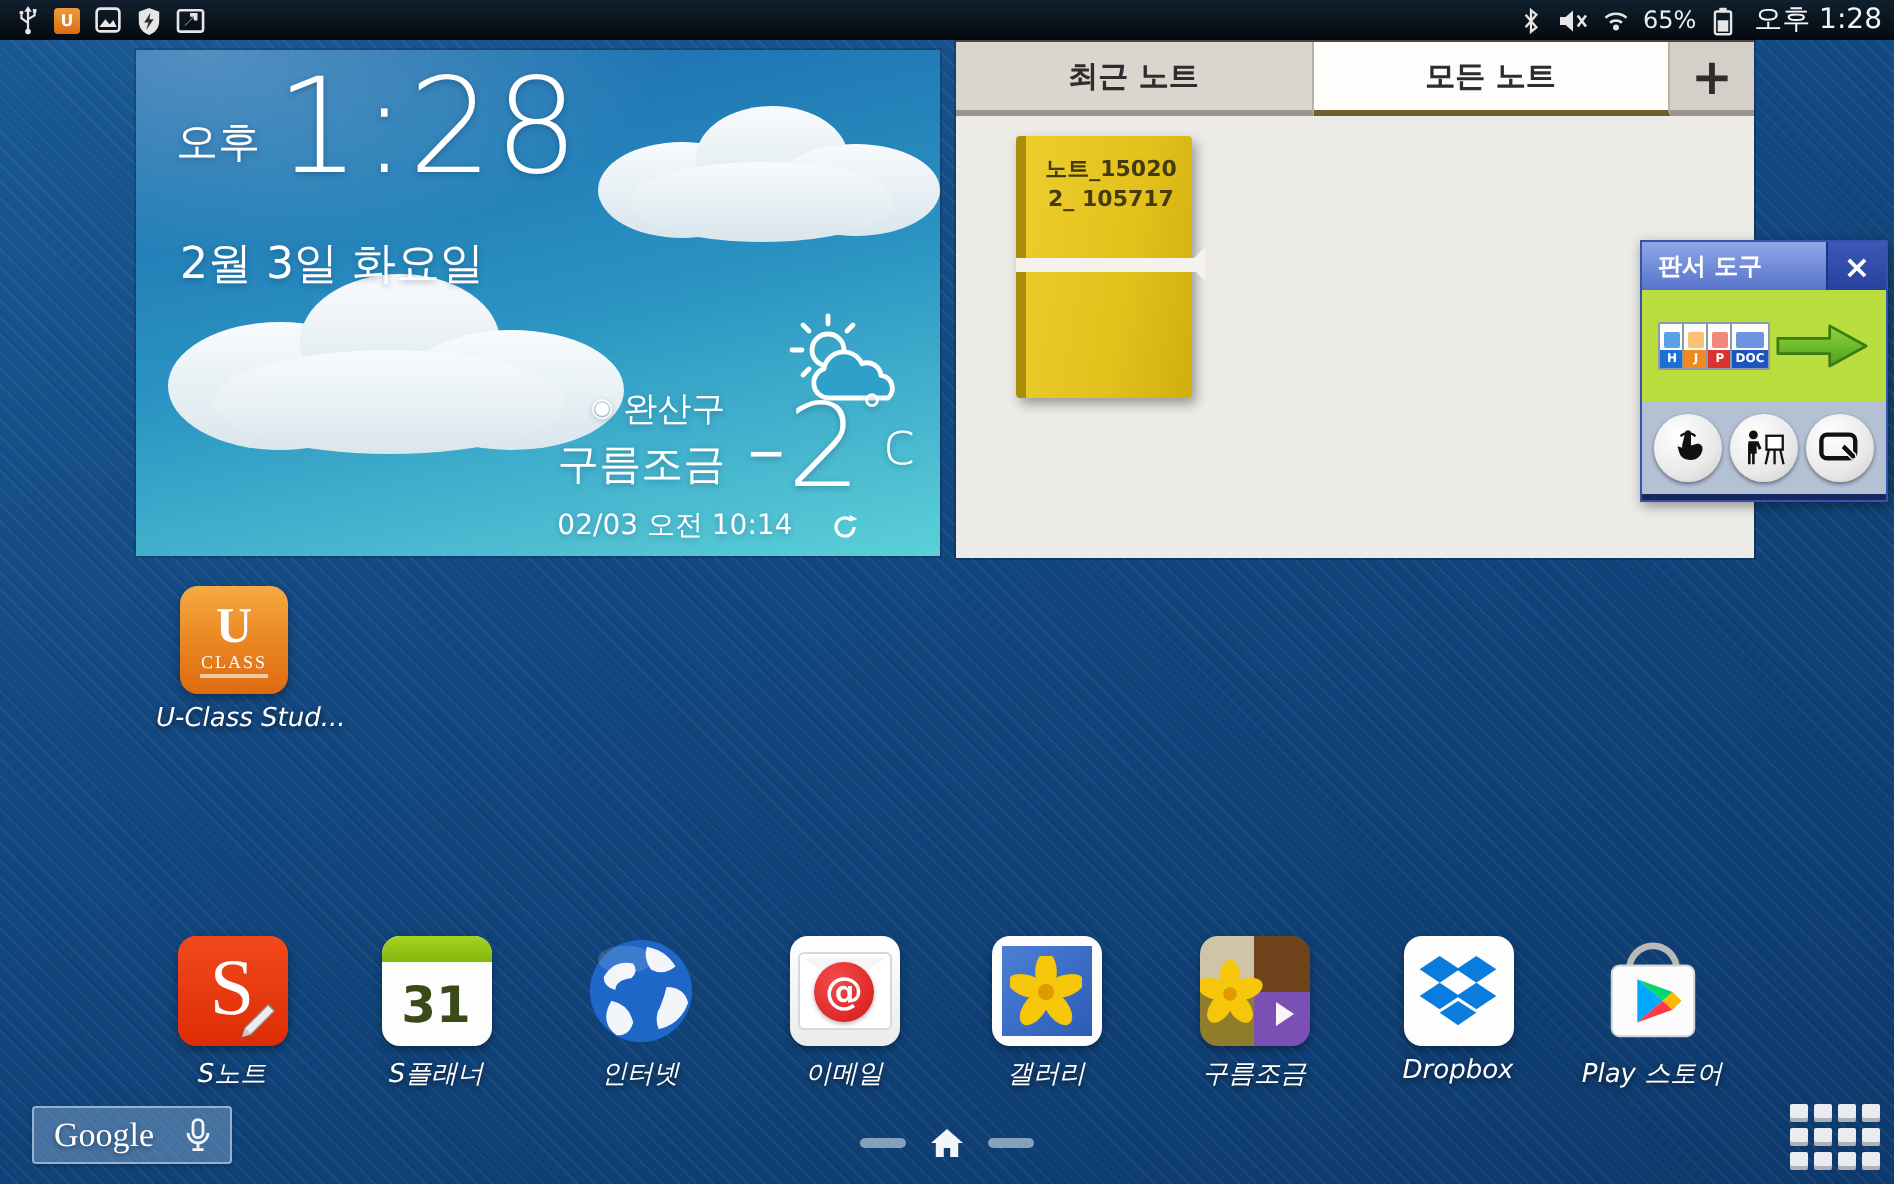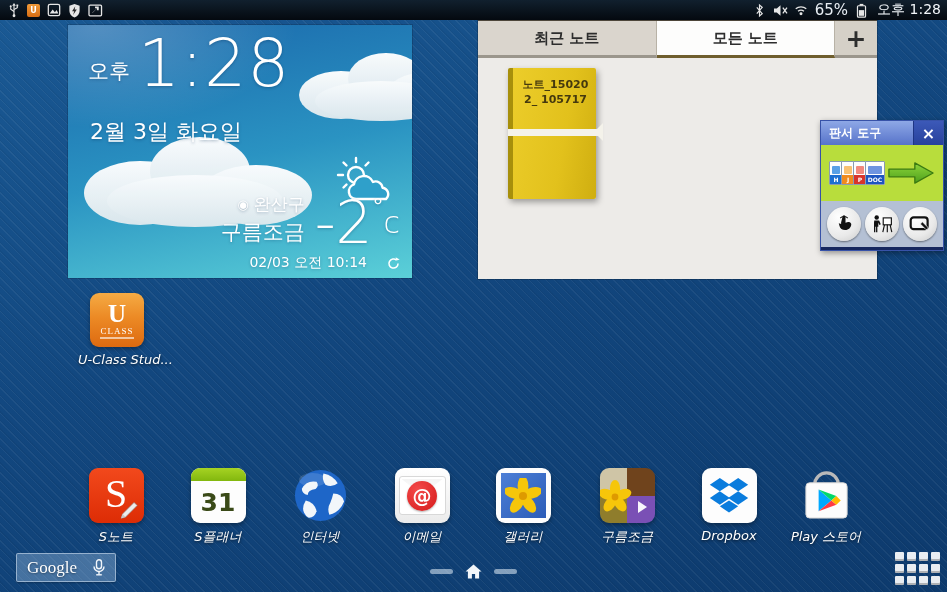--- a/index.html
+++ b/index.html
@@ -17,26 +17,26 @@
   .statusbar{
     position:absolute; top:0; left:0; width:100%; height:20px;
     background:linear-gradient(#11202e,#04090f);
     display:flex; justify-content:space-between; align-items:center;
     padding:0 6px; z-index:50;
   }
   .sb-left,.sb-right{ display:flex; align-items:center; gap:6px; }
   .sb-ic{ display:inline-flex; width:15px; height:15px; align-items:center; justify-content:center; }
   .sb-uclass{ width:13px; height:13px; background:linear-gradient(#f09a3a,#d96d12); border-radius:2px;
     color:#fff; font-size:8px; font-weight:bold; display:flex; align-items:center; justify-content:center; }
-  .sb-text{ color:#e8eef4; font-size:15px; }
+  .sb-text{ color:#e8eef4; font-size:12px; }
   .sb-time{ color:#f2f6fa; font-size:14px; margin-left:2px; }
 
   
   .weather-widget{
-    position:absolute; left:68px; top:25px; width:344px; height:253px; overflow:hidden;
+    position:absolute; left:68px; top:25px; width:402px; height:253px; overflow:hidden;
     background:
       radial-gradient(130% 90% at 8% 0%, rgba(255,255,255,0.25) 0%, rgba(255,255,255,0) 45%),
       linear-gradient(168deg,#1a67ab 0%, #2a93c2 52%, #5bd0d8 100%);
     box-shadow:0 0 0 1px rgba(0,0,0,0.15);
   }
   .cloud{ position:absolute; opacity:0.97; }
   .cloud1{ left:218px; top:18px; width:190px; height:82px; }
   .cloud2{ left:2px; top:100px; width:250px; height:108px; }
   .clock-row{ position:absolute; left:20px; top:6px; display:flex; align-items:flex-end; color:#fff;
     text-shadow:0 1px 3px rgba(0,40,80,0.35); }
@@ -49,21 +49,21 @@
     text-shadow:0 1px 3px rgba(0,40,80,0.3); }
   .wx-main{ display:flex; align-items:flex-end; justify-content:flex-end; gap:10px; }
   .wx-left{ text-align:right; padding-bottom:6px; }
   .wx-loc{ font-size:17px; display:flex; align-items:center; justify-content:flex-end; gap:5px; }
   .loc-icon{ font-size:13px; }
   .wx-cond{ font-size:21px; margin-top:2px; }
   .wx-temp{ display:flex; align-items:flex-start; line-height:1; }
   .wx-temp .t-num{ font-size:58px; font-weight:200; }
   .wx-temp .t-deg{ font-size:22px; margin-top:2px; }
   .wx-temp .t-unit{ font-size:30px; font-weight:200; margin-top:14px; }
-  .wx-updated{ font-size:14px; margin-top:2px; display:flex; align-items:center; justify-content:flex-end; gap:20px; }
+  .wx-updated{ font-size:14px; margin-top:2px; display:flex; align-items:center; gap:20px; }
 
   
   .note-widget{
     position:absolute; left:478px; top:20px; width:399px; height:259px;
     box-shadow:0 0 0 1px rgba(0,0,0,0.2);
     text-align:center;
   }
   .tabbar{ display:flex; height:38px; border-top:1px solid #4d463a; }
   .tab{
     flex:1; display:flex; align-items:center; justify-content:center;

